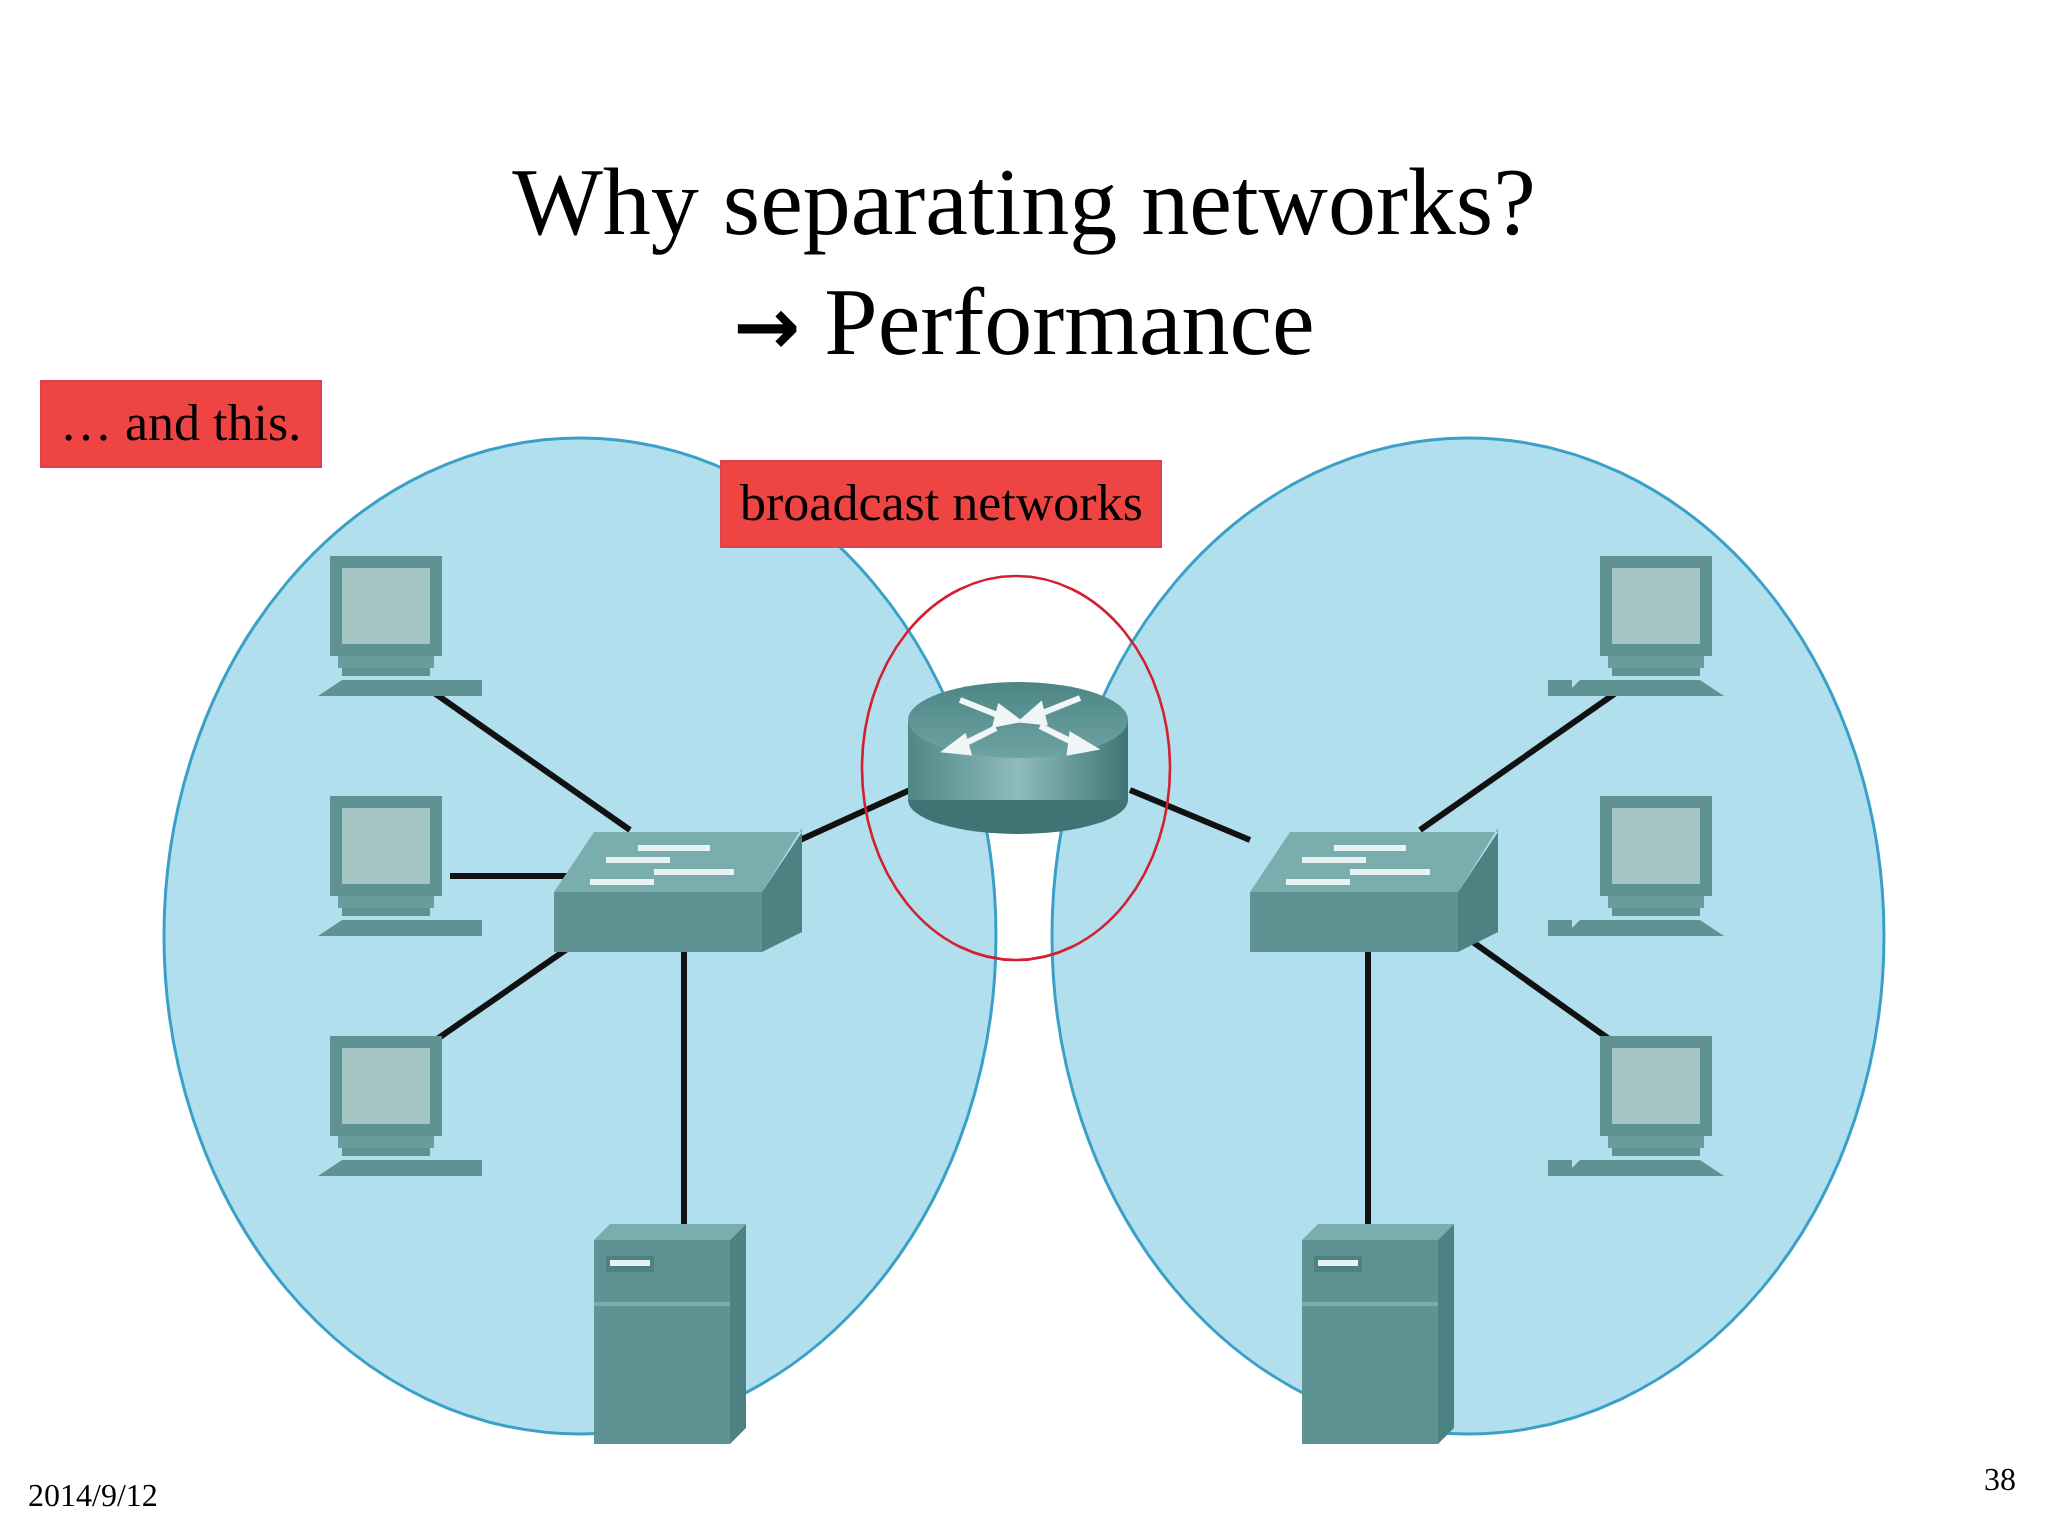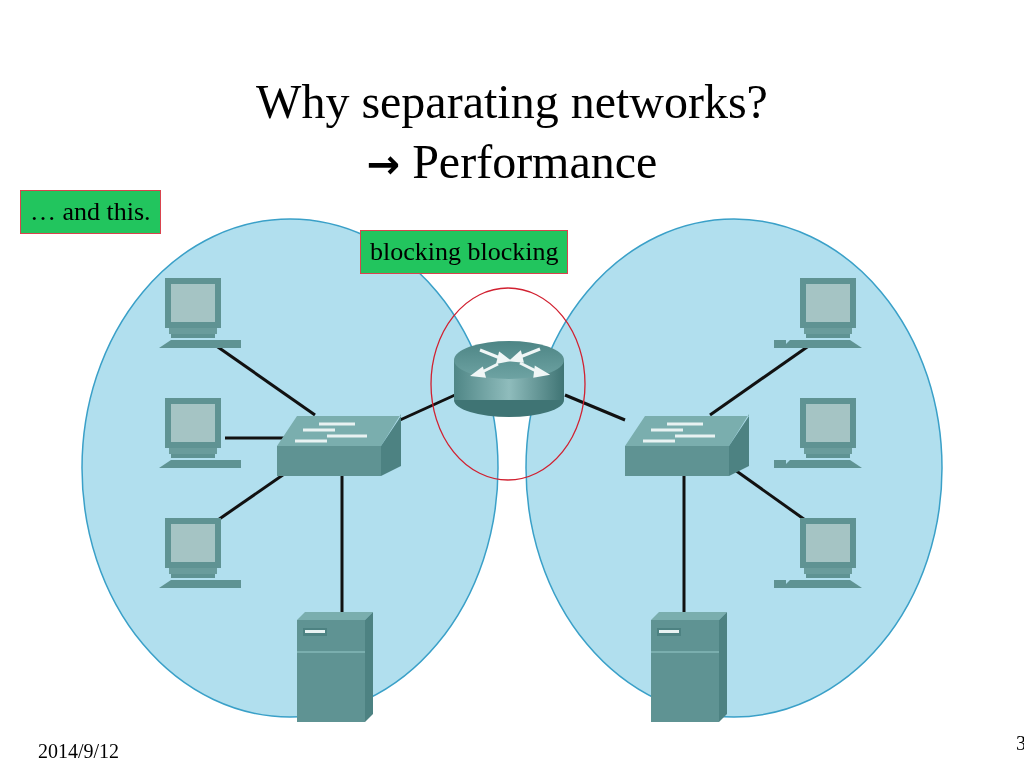--- a/index.html
+++ b/index.html
@@ -2,25 +2,25 @@
 <html><head>
 <meta charset="utf-8">
 <style>
   html, body { margin: 0; padding: 0; background: #ffffff; }
   body { width: 1024px; height: 768px; position: relative; overflow: hidden;
          font-family: "Liberation Serif", "DejaVu Serif", serif; color: #000; }
   .title { position: absolute; left: 0; width: 1024px; text-align: center;
            font-size: 48px; line-height: 56px; }
   #title1 { top: 74px; }
   #title2 { top: 134px; }
-  .callout { position: absolute; background: #22c55e; border: 1.5px solid #d9434e;
+  .callout { position: absolute; background: #ef4444; border: 1.5px solid #d9434e;
              font-size: 26px; line-height: 30px; padding: 6px 9px; white-space: nowrap; }
   #callout-this { left: 20px; top: 190px; }
   #callout-bcast { left: 360px; top: 230px; }
-  .footer { position: absolute; font-size: 20px; margin-left: 24px; }
+  .footer { position: absolute; font-size: 16px; }
   #footer-date { left: 14px; top: 740px; }
   #footer-page { left: 992px; top: 732px; }
   svg#diagram { position: absolute; left: 0; top: 0; }
 </style>
 </head>
 <body>
 
 <svg id="diagram" width="1024" height="768" viewBox="0 0 1024 768">
   <defs>
     <linearGradient id="routerSide" x1="0" x2="1" y1="0" y2="0">
@@ -121,16 +121,16 @@
   <ellipse cx="508" cy="384" rx="77" ry="96" fill="none" stroke="#d12030" stroke-width="1.3"></ellipse>
 </svg>
 
 <div class="title" id="title1">Why separating networks?</div>
 <div class="title" id="title2">
   <span style="font-family: 'DejaVu Sans', sans-serif; font-weight: bold; font-size: 40px;">→</span>
   <span>Performance</span>
 </div>
 
 <div class="callout" id="callout-this">… and this.</div>
-<div class="callout" id="callout-bcast">blocking blocking</div>
+<div class="callout" id="callout-bcast">broadcast networks</div>
 
 <div class="footer" id="footer-date">2014/9/12</div>
 <div class="footer" id="footer-page">38</div>
 
 </body></html>

